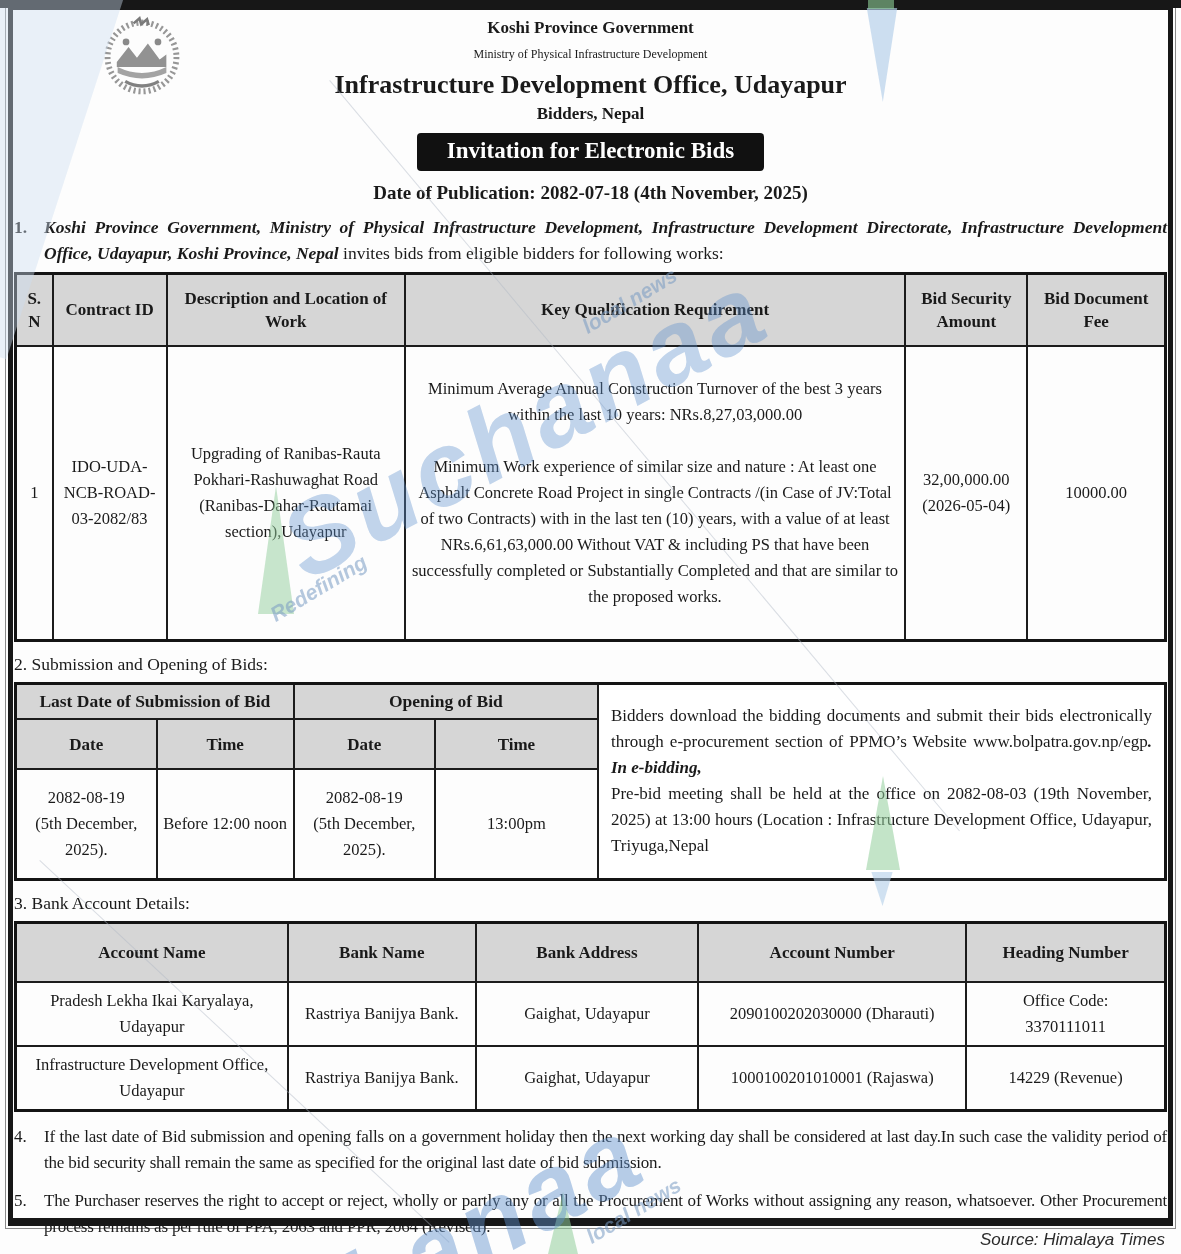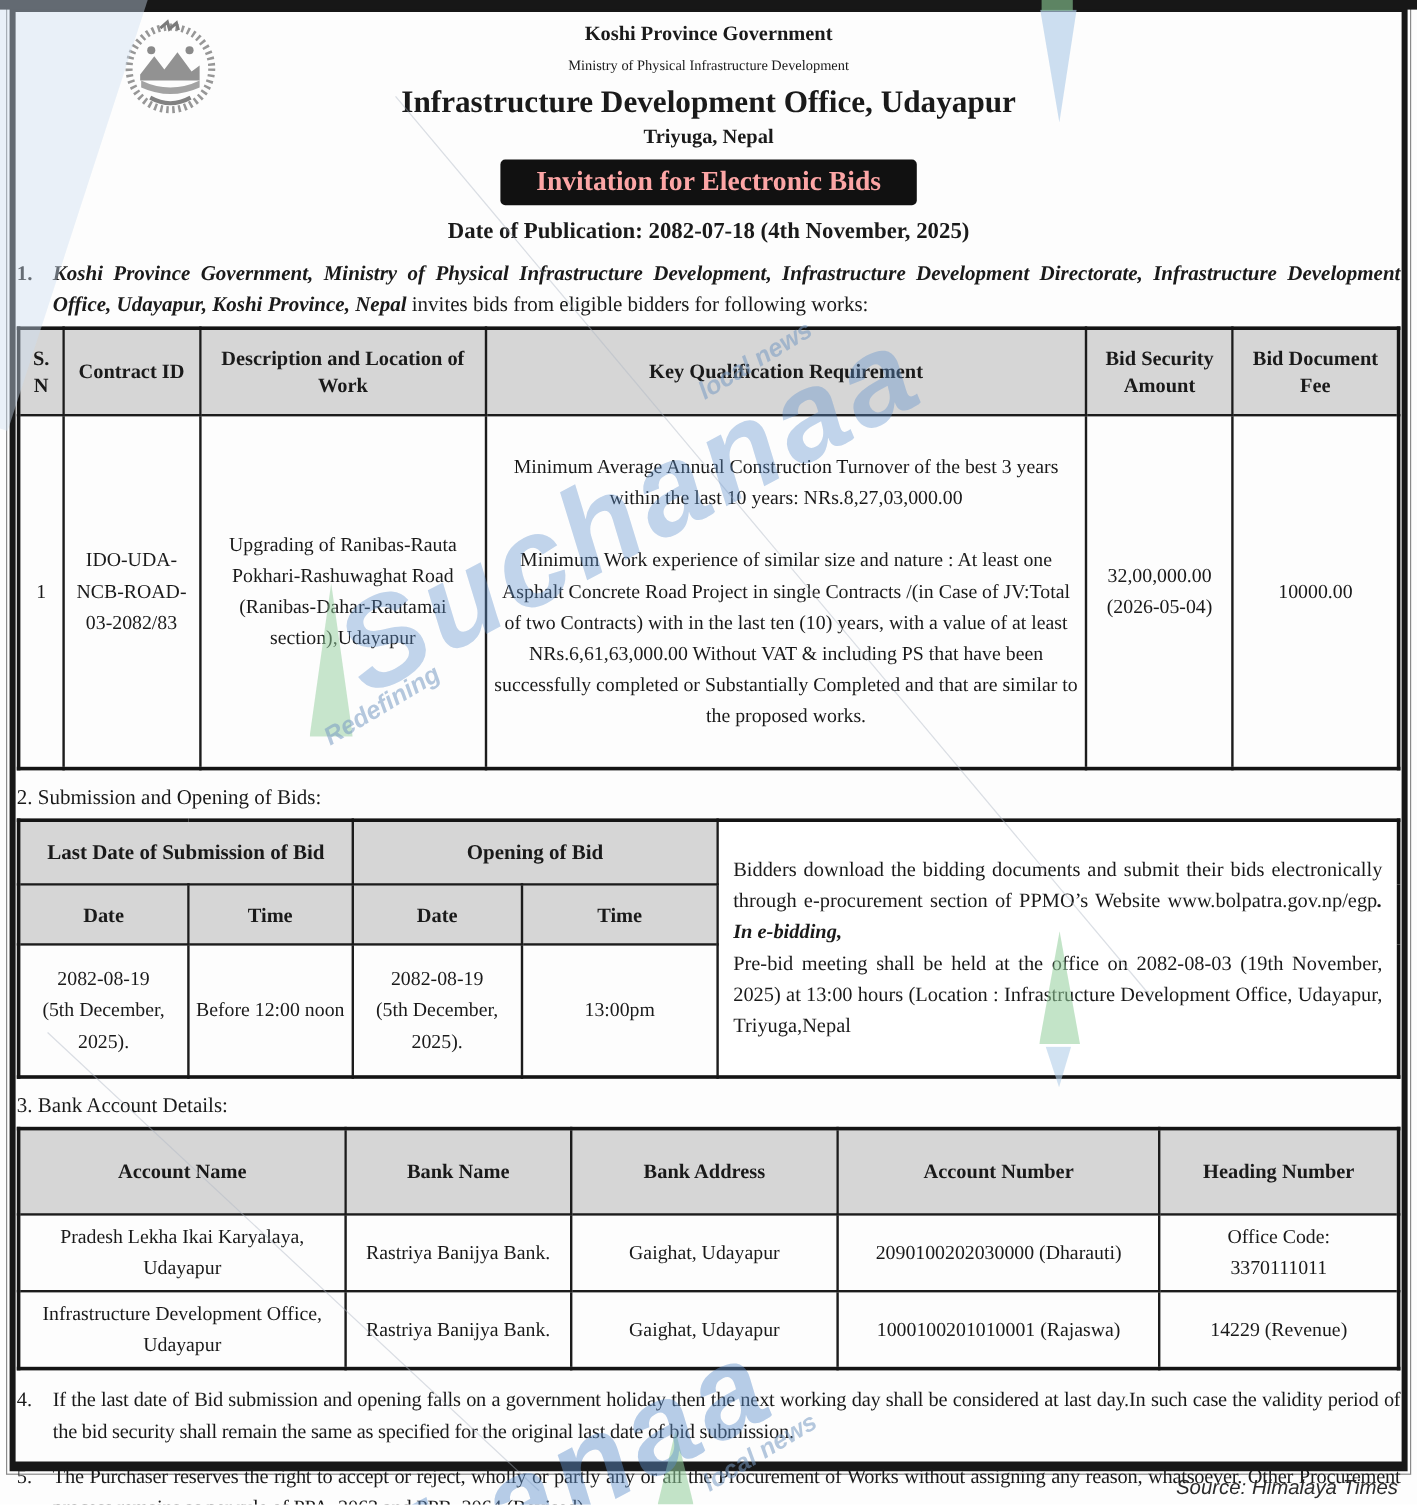--- a/index.html
+++ b/index.html
@@ -21,21 +21,21 @@
   
   .hdr { position:relative; text-align:center; padding-top:6px; }
   .emblem { position:absolute; left:86px; top:2px; width:84px; height:90px; opacity:.92; }
   .h-line1 { font-weight:bold; font-size:17px; line-height:24px; }
   .h-line2 { font-weight:normal; font-size:12px; line-height:28px; }
   .h-line3 { font-weight:bold; font-size:17px; line-height:25px; }
   .h-line4 { font-weight:bold; font-size:26px; line-height:33px; }
   .h-line5 { font-weight:bold; font-size:17px; line-height:25px; }
   .banner-wrap { margin-top:7px; }
   .banner {
-    display:inline-block; background:#111111; color:#fca5a5;
+    display:inline-block; background:#111111; color:#ffffff;
     font-weight:bold; font-size:23px; line-height:26px;
     padding:5px 30px 7px; border-radius:4px;
   }
   .pubdate { font-weight:bold; font-size:19px; line-height:24px; margin-top:10px; }
 
   
   .intro { display:flex; margin-top:9px; font-size:17.5px; line-height:26px; }
   .intro .num { width:30px; font-weight:bold; flex:0 0 auto; }
   .intro .txt { flex:1; text-align:justify; }
 
@@ -57,34 +57,34 @@
   .t1 tbody td { height:238px; }
   .t1 .kqr-cell div { margin:0;text-align:center; }
 
   
   .sec-label { font-size:17.5px; line-height:22px; margin-top:11px; }
 
   
   .t2 { margin-top:7px; }
   .t2 .c-d1{width:141px;} .t2 .c-t1{width:137px;} .t2 .c-d2{width:141px;}
   .t2 .c-t2{width:163px;} .t2 .c-note{width:567px;}
-  .t2 .r1 th { height:54px; font-size:17.5px; }
+  .t2 .r1 th { height:36px; font-size:17.5px; }
   .t2 .r2 th { height:50px; }
   .t2 .r3 td { height:110px; }
   .t2 .note-cell {
     background:#ffffff; text-align:left; vertical-align:middle;
     padding:8px 12px; font-size:17px; line-height:26px; white-space:normal;
   }
   .t2 .note-cell .p { text-align:justify; }
 
   
   .t3 { margin-top:7px; }
   .t3 .c-an{width:272px;} .t3 .c-bn{width:188px;} .t3 .c-ba{width:222px;}
   .t3 .c-acn{width:268px;} .t3 .c-hn{width:199px;}
-  .t3 thead th { height:72px; }
+  .t3 thead th { height:60px; }
   .t3 tbody td { height:64px; }
 
   
   .note-item { display:flex; margin-top:12px; font-size:17px; line-height:26px; }
   .note-item .num { width:30px; flex:0 0 auto; }
   .note-item .txt { flex:1; text-align:justify; letter-spacing:-0.2px; }
 
   .source-line {
     position:absolute; right:16px; top:1230px; z-index:25;
     font-family:"Liberation Sans", sans-serif; font-style:italic;
@@ -154,21 +154,21 @@
         <path d="M40,10 l7,-6 l2,7 l7,-6 l2,7" fill="none" stroke="#6f6f6f" stroke-width="3"></path>
         <circle cx="31" cy="32" r="4" fill="#818181"></circle>
         <circle cx="69" cy="32" r="4" fill="#818181"></circle>
         <path d="M20,56 L34,38 L44,51 L57,34 L71,53 L79,47 L79,62 L20,62 Z" fill="#8a8a8a"></path>
         <path d="M21,62 Q50,76 79,62 L79,69 Q50,82 21,69 Z" fill="#9c9c9c"></path>
         <path d="M30,79 Q50,90 70,79" fill="none" stroke="#777777" stroke-width="4"></path>
       </svg>
       <div class="h-line1">Koshi Province Government</div>
       <div class="h-line2">Ministry of Physical Infrastructure Development</div>
       <div class="h-line4">Infrastructure Development Office, Udayapur</div>
-      <div class="h-line5">Triyuga, Nepal</div>
+      <div class="h-line5">Bidders, Nepal</div>
       <div class="banner-wrap">
         <span class="banner">Invitation for Electronic Bids</span>
       </div>
       <div class="pubdate">Date of Publication: 2082-07-18 (4th November, 2025)</div>
     </div>
 
     <div class="intro">
       <span class="num">1.</span>
       <span class="txt"><span class="bold">Koshi Province Government, Ministry of Physical Infrastructure Development, Infrastructure Development Directorate, Infrastructure Development Office, Udayapur, Koshi Province, Nepal</span><span> invites bids from eligible bidders for following works:</span></span>
     </div>

